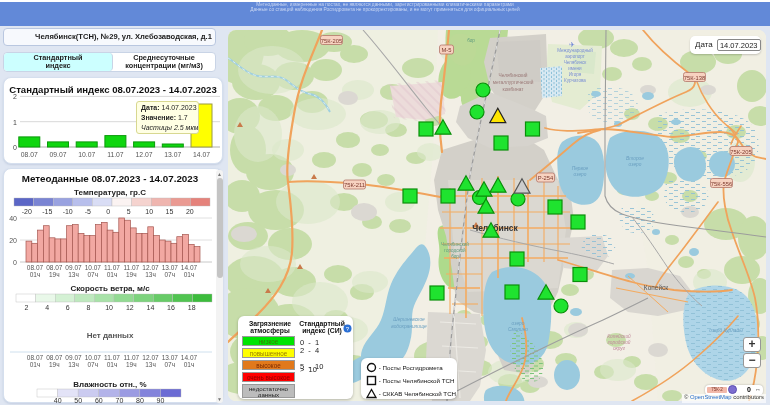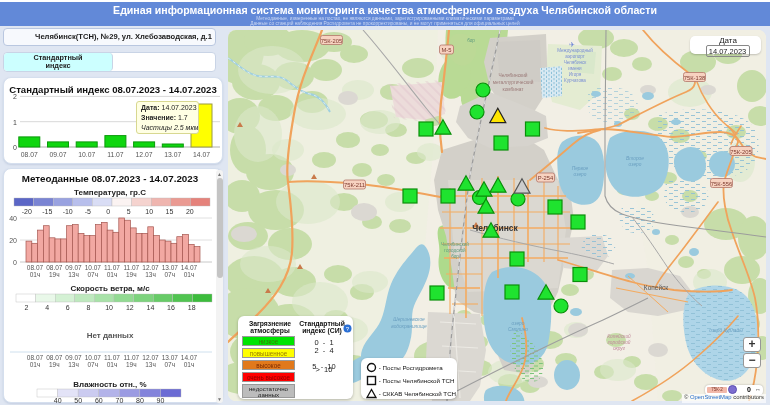--- a/index.html
+++ b/index.html
@@ -13,50 +13,52 @@
 .tab1,.tab2{font-size:7.3px;font-weight:bold;text-align:center;color:#222;display:flex;align-items:center;justify-content:center;}
 .tab2{flex:1;}
 .tab1 div,.tab2 div{line-height:8.5px;}
 .card{position:absolute;background:#fff;border:1px solid #d5dfee;border-radius:8px;box-shadow:0 1px 2px rgba(120,140,180,.25);}
 .card1{left:3px;top:77px;width:220px;height:87px;}
 .card2{left:3px;top:168px;width:220px;height:235px;}
 .tooltip{position:absolute;left:136px;top:101px;width:63px;height:33px;background:#ffffe3;border:1px solid #d8d890;border-radius:3px;
  font-size:7px;line-height:10px;padding:1px 0 0 4px;color:#222;z-index:5;white-space:nowrap;overflow:hidden;}
 .map{position:absolute;left:228px;top:30px;width:538px;height:371px;border-radius:8px;overflow:hidden;background:#f1eee1;}
 .datebox{position:absolute;left:690px;top:36px;width:71px;height:17.5px;background:#fff;border-radius:5px;box-shadow:0 1px 2px rgba(0,0,0,.2);
- display:flex;align-items:center;font-size:8px;color:#222;z-index:10;flex-direction:column;}
+ display:flex;align-items:center;font-size:8px;color:#222;z-index:10;}
 .datebox .lb{margin-left:5px;}
 .datebox .inp{margin-left:4px;width:44px;height:12px;border:1px solid #888;border-radius:2px;font-size:7.5px;text-align:center;line-height:11px;}
 .leg1{position:absolute;left:238px;top:316px;width:115px;height:83px;background:#fff;border-radius:6px;box-shadow:0 1px 3px rgba(0,0,0,.25);z-index:10;}
 .leg1 .hdr{position:absolute;top:4px;font-weight:bold;font-size:6.8px;line-height:7.2px;text-align:center;color:#111;}
 .lrow{position:absolute;left:4px;width:53px;border:0.5px solid #999;text-align:center;color:#333;white-space:nowrap;overflow:hidden;}
-.lv{position:absolute;left:62px;width:48px;text-align:center;font-size:7.5px;color:#222;white-space:nowrap;}
+.lv{position:absolute;left:62px;width:48px;font-size:7.5px;color:#222;white-space:nowrap;}
 .leg2{position:absolute;left:361px;top:358px;width:96px;height:41px;background:#fff;border-radius:6px;box-shadow:0 1px 3px rgba(0,0,0,.25);z-index:10;}
 .leg2 .r{position:absolute;left:5px;font-size:6.2px;color:#111;display:flex;align-items:center;white-space:nowrap;}
 .zb{position:absolute;left:743px;width:18px;height:15px;background:#fff;border:1px solid #979797;border-radius:3px;text-align:center;
  font-size:12px;font-weight:bold;color:#333;line-height:13px;z-index:10;}
 .attrib{position:absolute;right:4px;top:394px;height:9px;font-size:5.9px;color:#333;background:rgba(255,255,255,.65);z-index:10;white-space:nowrap;padding:0 2px;}
 .attrib a{color:#2a6fc9;text-decoration:none;}
 .scalew{position:absolute;left:705px;top:385px;width:58px;height:10px;background:#fff;border-radius:4px;box-shadow:0 0 2px rgba(0,0,0,.3);z-index:10;}
 .scroll{position:absolute;left:212px;top:1px;width:7px;height:233px;background:#f3f3f3;border-radius:3px;}
 .scroll .th{position:absolute;left:0.5px;top:8px;width:6px;height:100px;background:#c4c4c4;border-radius:3px;}
 .scroll .ar{position:absolute;left:0;width:7px;font-size:5px;color:#777;text-align:center;}
 </style></head>
 <body>
 <div style="position:absolute;left:0;top:0;width:770px;height:2px;background:#ffffff;"></div>
 <div class="header">
- <div class="t1">Единая информационная система мониторинга качества атмосферного воздуха Челябинской области</div>
  <div class="t2">Метеоданные, измеренные на постах, не являются данными, зарегистрированными климатическими параметрами</div>
  <div class="t2">Данные со станций наблюдения Росгидромета не прокорректированы, и не могут применяться для официальных целей</div>
 </div>
 
 <div class="addr">Челябинск(ТСН), №29, ул. Хлебозаводская, д.1</div>
 <div class="tabs">
  <div class="tab1">
       <div>Стандартный<br>индекс</div>
+    </div>
+ <div class="tab2">
+      <div>Среднесуточные<br>концентрации (мг/м3)</div>
     </div>
 </div>
 
 <div class="card card1"></div>
 <svg style="position:absolute;left:0;top:0;z-index:4" width="230" height="170" viewBox="0 0 230 170">
 <text x="113" y="93" font-size="9.6" font-weight="bold" fill="#111" text-anchor="middle">Стандартный индекс 08.07.2023 - 14.07.2023</text>
 <line x1="20" y1="96.4" x2="220" y2="96.4" stroke="#d8d8d8" stroke-width="1"></line>
 <line x1="20" y1="121.7" x2="220" y2="121.7" stroke="#d8d8d8" stroke-width="1"></line>
 <line x1="20" y1="147" x2="220" y2="147" stroke="#b0b0b0" stroke-width="1"></line>
 <text x="17" y="99.4" font-size="7" fill="#444" text-anchor="end">2</text>

